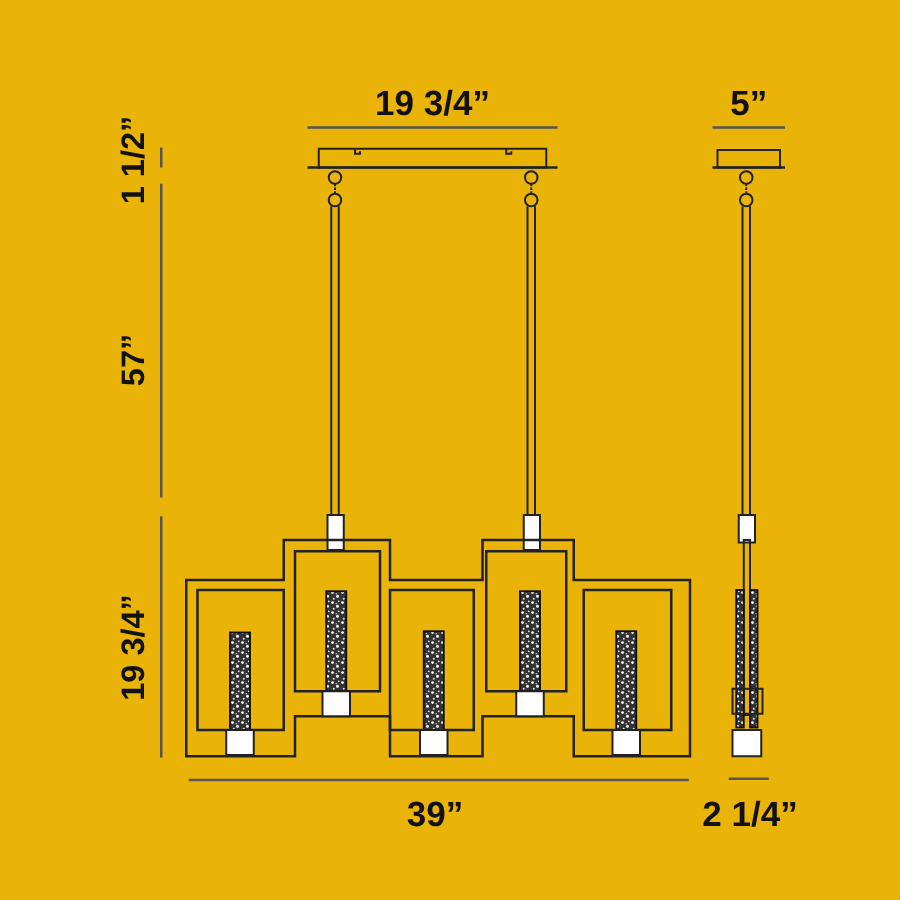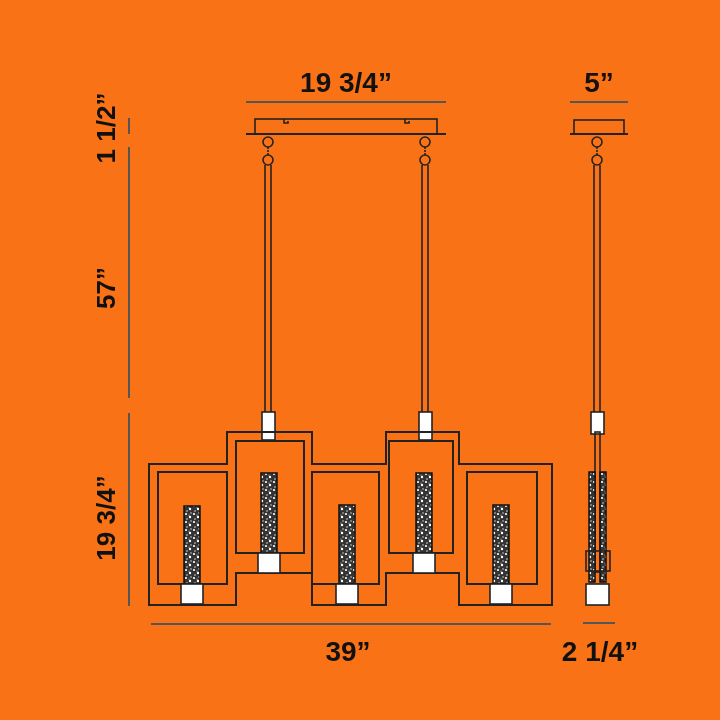--- a/index.html
+++ b/index.html
@@ -1,16 +1,16 @@
 <!DOCTYPE html>
 <html><head>
 <meta charset="utf-8">
 <style>
   html, body { margin: 0; padding: 0; background: #ffffff; }
-  .stage { position: relative; width: 720px; height: 720px; overflow: hidden; background: #f97316; }
+  .stage { position: relative; width: 720px; height: 720px; overflow: hidden; background: #eab308; }
   svg { position: absolute; left: 0; top: 0; }
   .dim-text { font-family: "Liberation Sans", sans-serif; font-weight: bold; fill: #111111; font-stretch: condensed; }
   .dim-line { stroke: #555555; stroke-width: 2; }
   .frame { fill: none; stroke: #222222; stroke-width: 2; }
   .thin { fill: none; stroke: #222222; stroke-width: 1.6; }
   .crystal { fill: url(#speckle); stroke: #111111; stroke-width: 1.5; }
   .socket { fill: #ffffff; stroke: #222222; stroke-width: 1.6; }
 </style>
 </head>
 <body>

